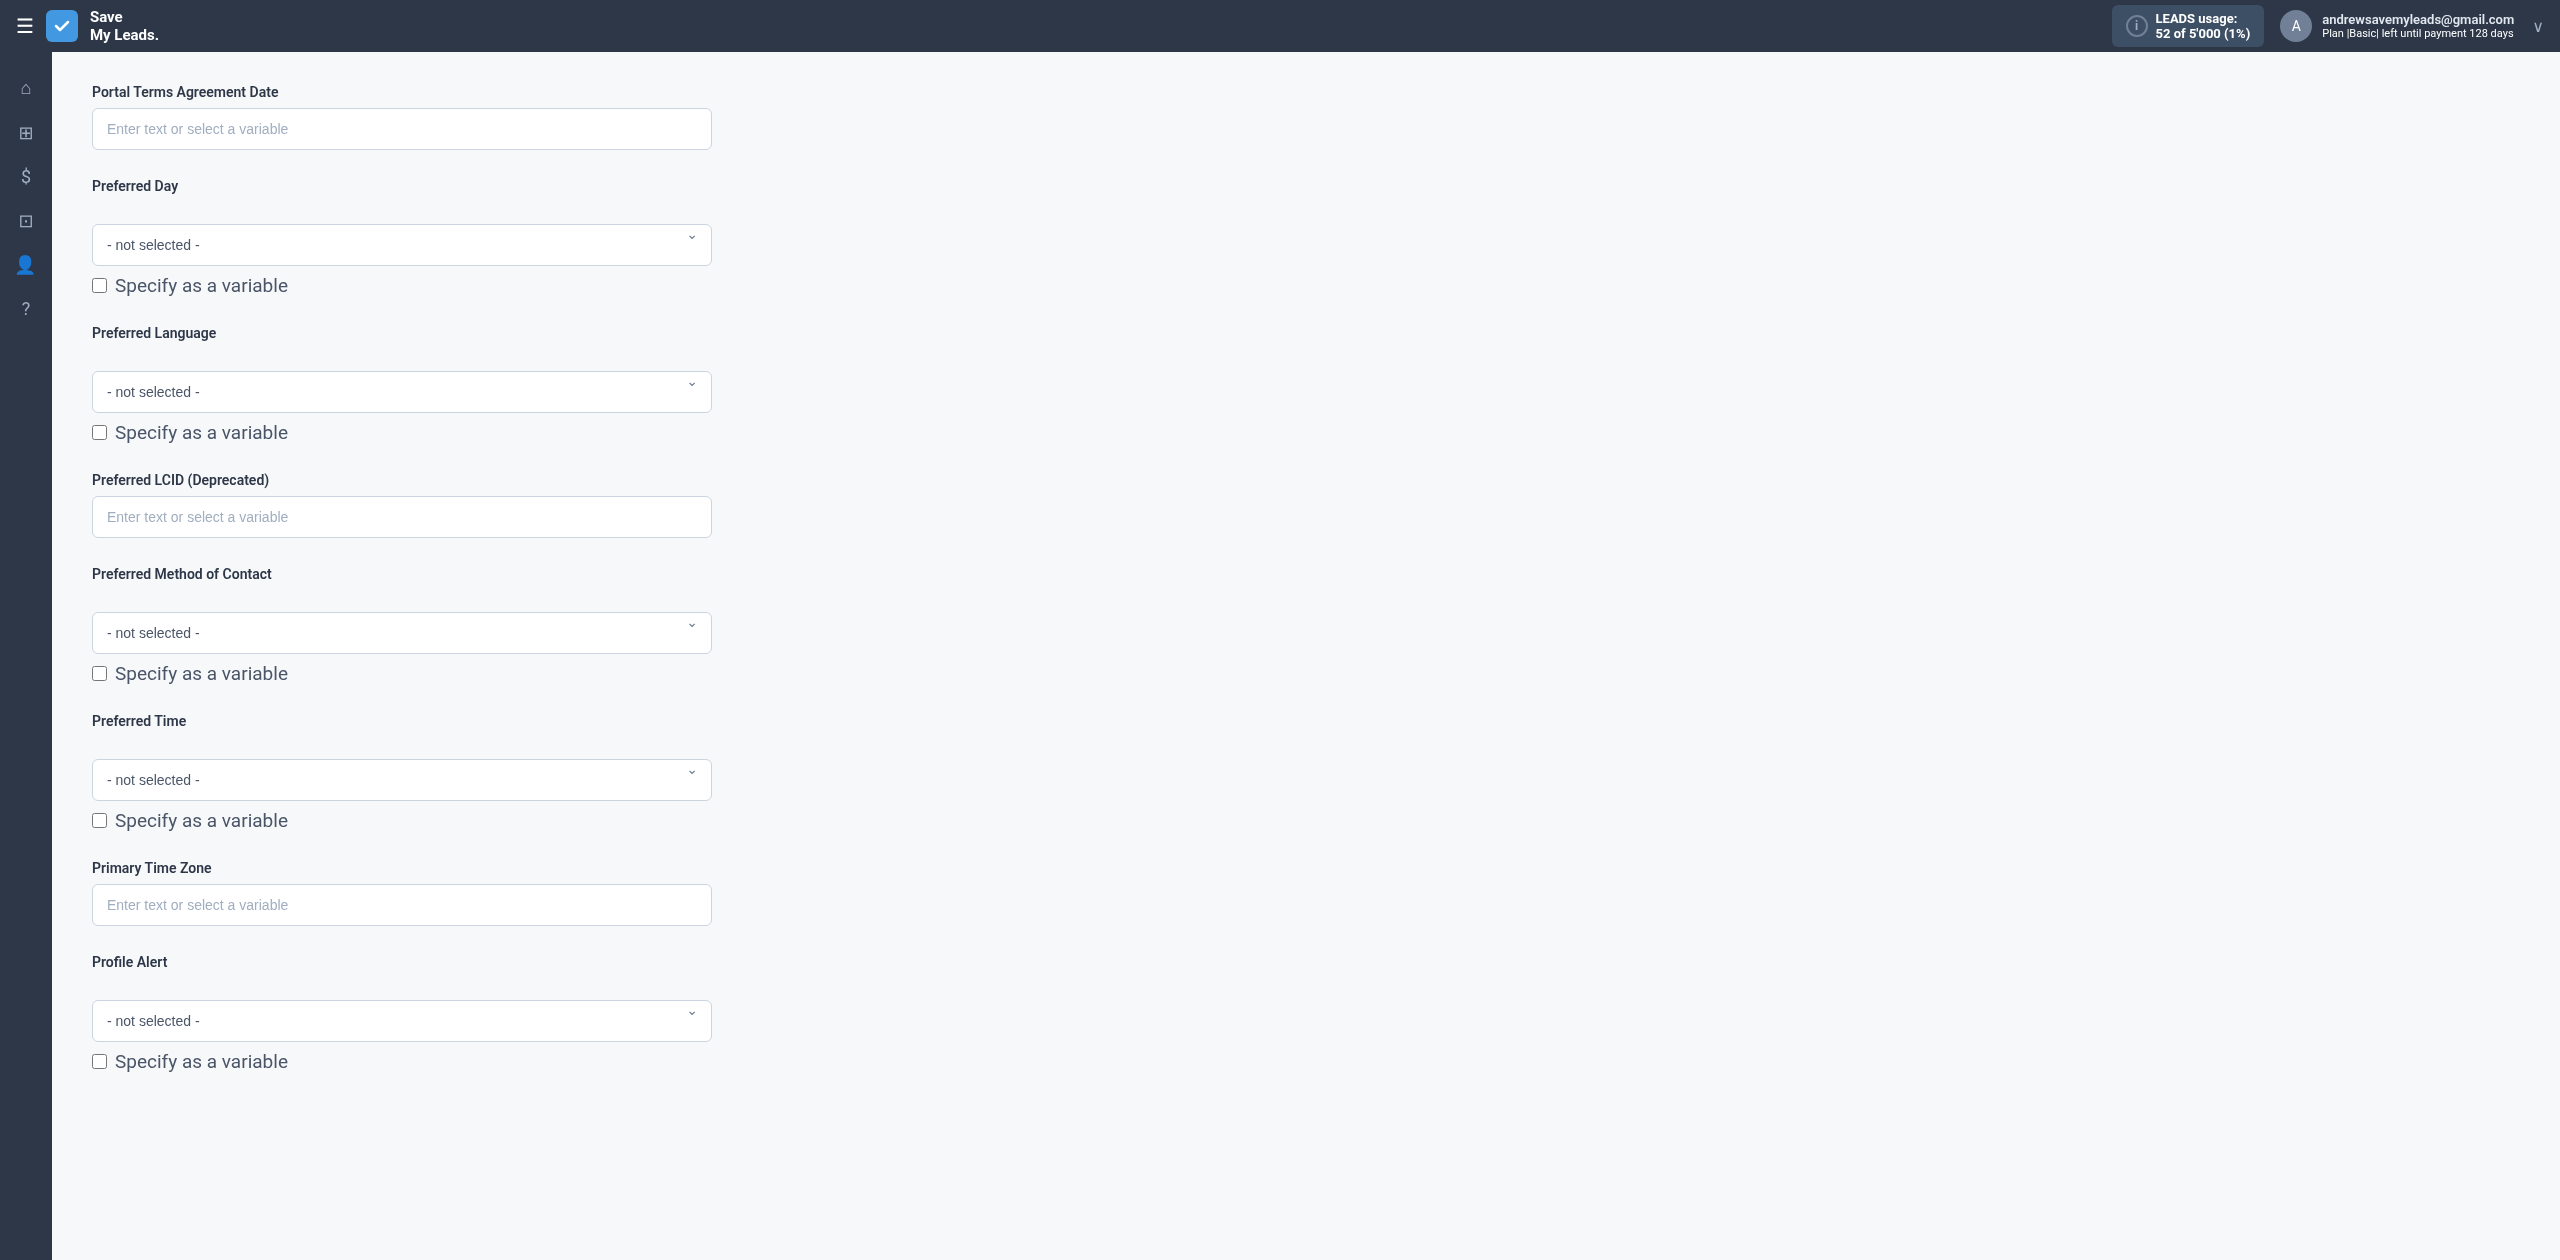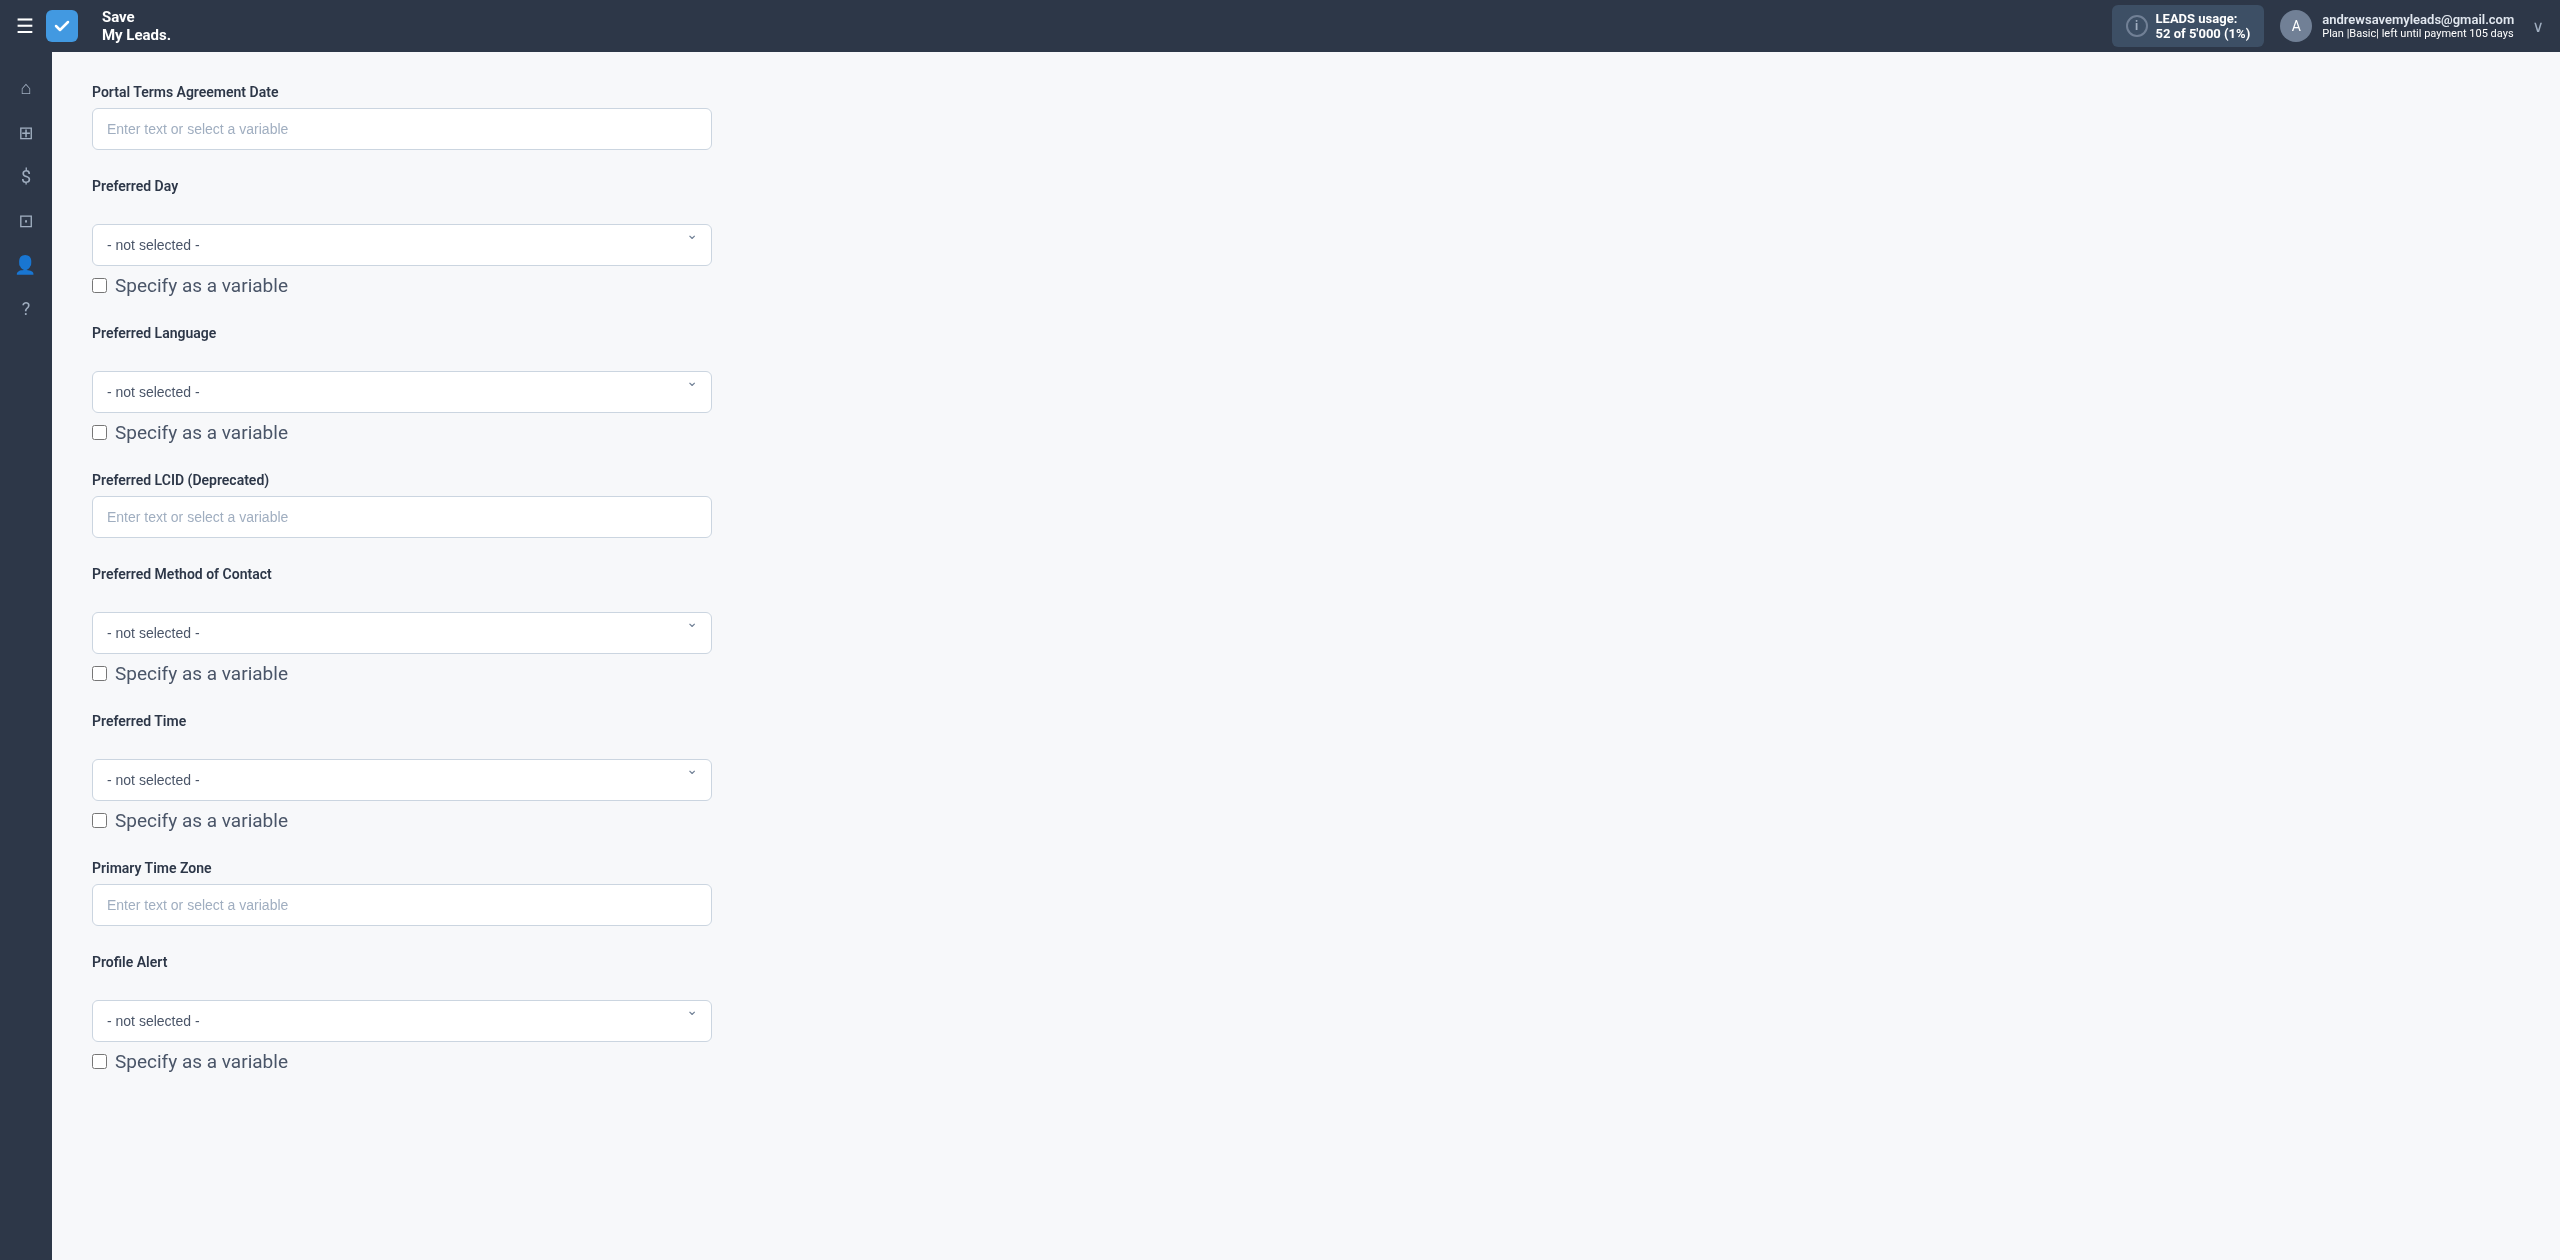--- a/index.html
+++ b/index.html
@@ -9,21 +9,21 @@
     .topnav {
       position: fixed; top: 0; left: 0; right: 0; height: 52px;
       background: #2d3748; display: flex; align-items: center;
       z-index: 100; padding: 0 16px;
     }
     .topnav-hamburger {
       color: #fff; font-size: 20px; cursor: pointer; margin-right: 12px;
       display: flex; align-items: center;
     }
     .topnav-logo {
-      display: flex; align-items: center; gap: 24px;
+      display: flex; align-items: center; gap: 12px;
     }
     .topnav-logo-icon {
       width: 32px; height: 32px; background: #4299e1;
       border-radius: 6px; display: flex; align-items: center; justify-content: center;
     }
     .topnav-logo-icon svg { width: 20px; height: 20px; }
     .topnav-logo-text { color: #fff; font-weight: 700; font-size: 15px; line-height: 1.2; }
     .topnav-spacer { flex: 1; }
     .topnav-usage {
       display: flex; align-items: center; gap: 8px;
@@ -135,21 +135,21 @@
     <div class="topnav-usage-text">
       <span>LEADS usage:</span>
       <br><span>52 of 5'000 (1%)</span>
     </div>
   </div>
   <div class="topnav-user">
     <div class="topnav-user-avatar">A</div>
     <div class="topnav-user-info">
       <span class="topnav-user-email">andrewsavemyleads@gmail.com</span>
       <span class="topnav-user-plan">
-        <span>Plan |Basic| left until payment</span> <span>105 days</span>
+        <span>Plan |Basic| left until payment</span> <span>128 days</span>
       </span>
     </div>
     <span class="topnav-chevron">∨</span>
   </div>
 </nav>
 
 <aside class="sidebar">
   <div class="sidebar-item">⌂</div>
   <div class="sidebar-item">⊞</div>
   <div class="sidebar-item">$</div>

